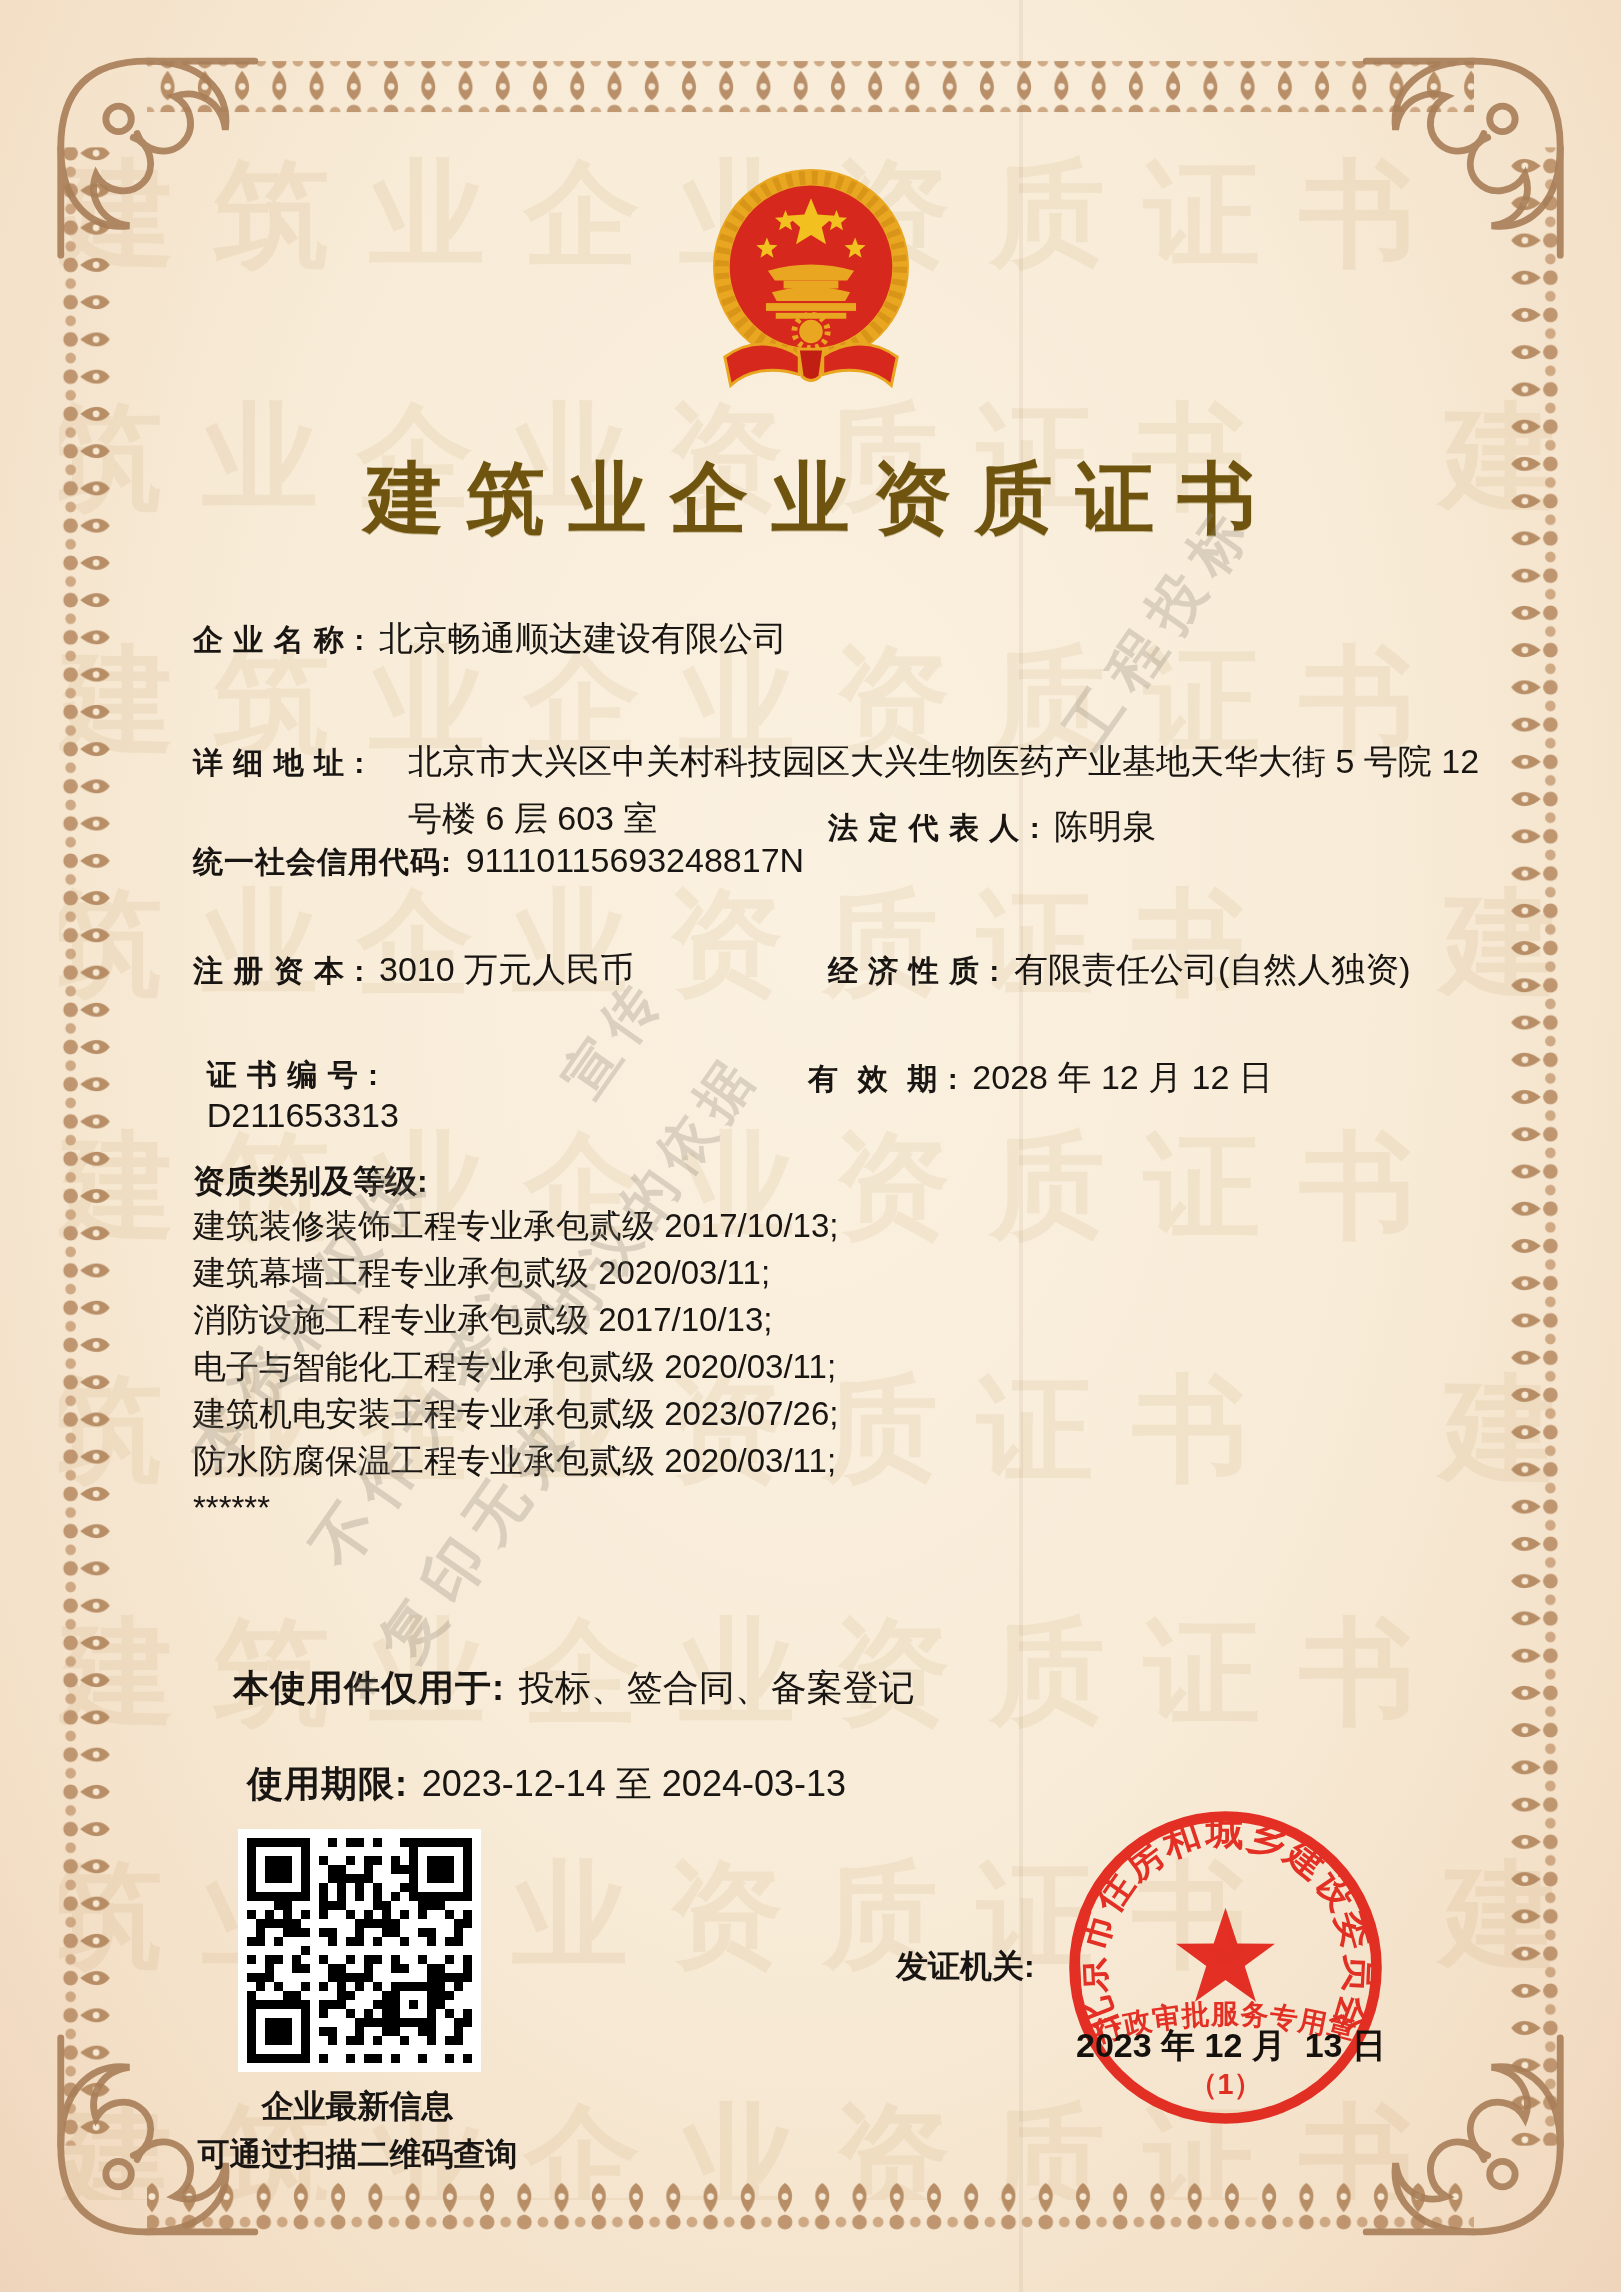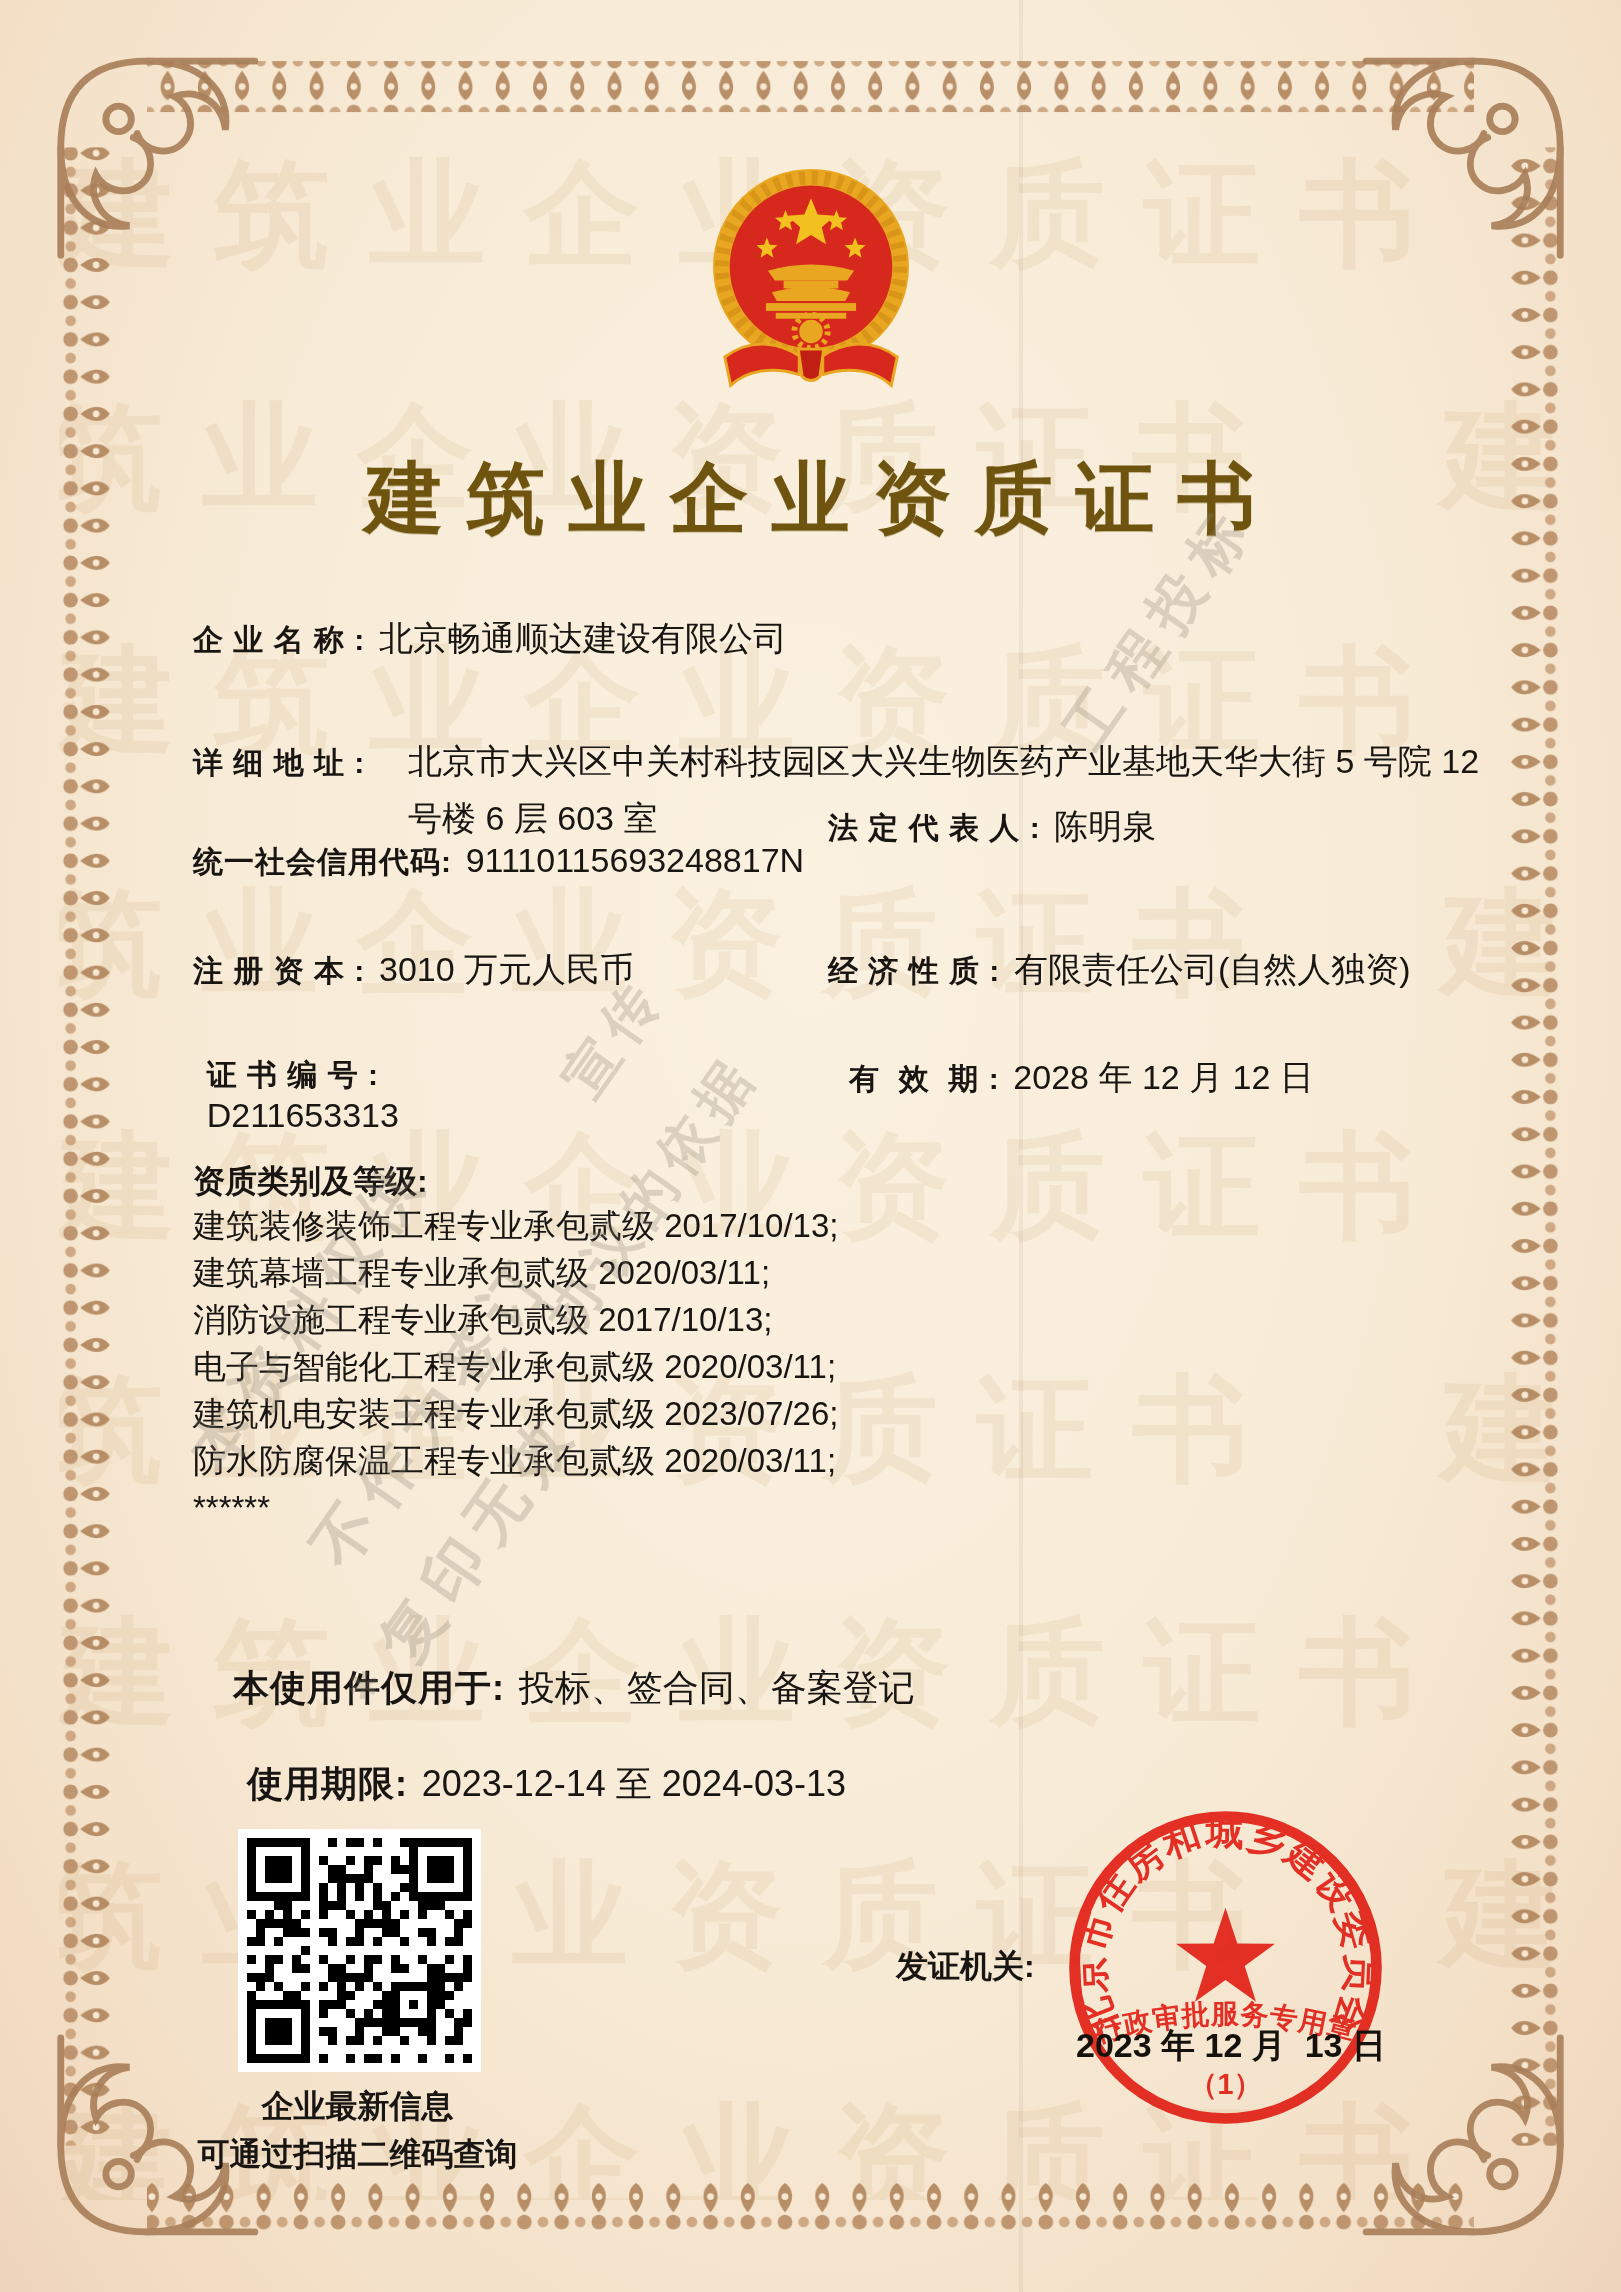--- a/index.html
+++ b/index.html
@@ -150,21 +150,21 @@
 </div>
 <div class="row" style="left:828px;top:947px;">
   <span class="lbl">经 济 性 质 :</span>
   <span class="val">有限责任公司(自然人独资)</span>
 </div>
 
 <div class="row" style="left:193px;top:1055px;flex-direction:column;">
   <span class="lbl">证 书 编 号 :</span>
   <span class="val">D211653313</span>
 </div>
-<div class="row" style="left:849px;top:1055px;justify-content:center;">
+<div class="row" style="left:808px;top:1055px;justify-content:center;">
   <span class="lbl">有  效  期 :</span>
   <span class="val">2028 年 12 月 12 日</span>
 </div>
 
 <div class="qual-heading">资质类别及等级:</div>
 <div class="qual-list">
   <div>建筑装修装饰工程专业承包贰级 2017/10/13;</div>
   <div>建筑幕墙工程专业承包贰级 2020/03/11;</div>
   <div>消防设施工程专业承包贰级 2017/10/13;</div>
   <div>电子与智能化工程专业承包贰级 2020/03/11;</div>

